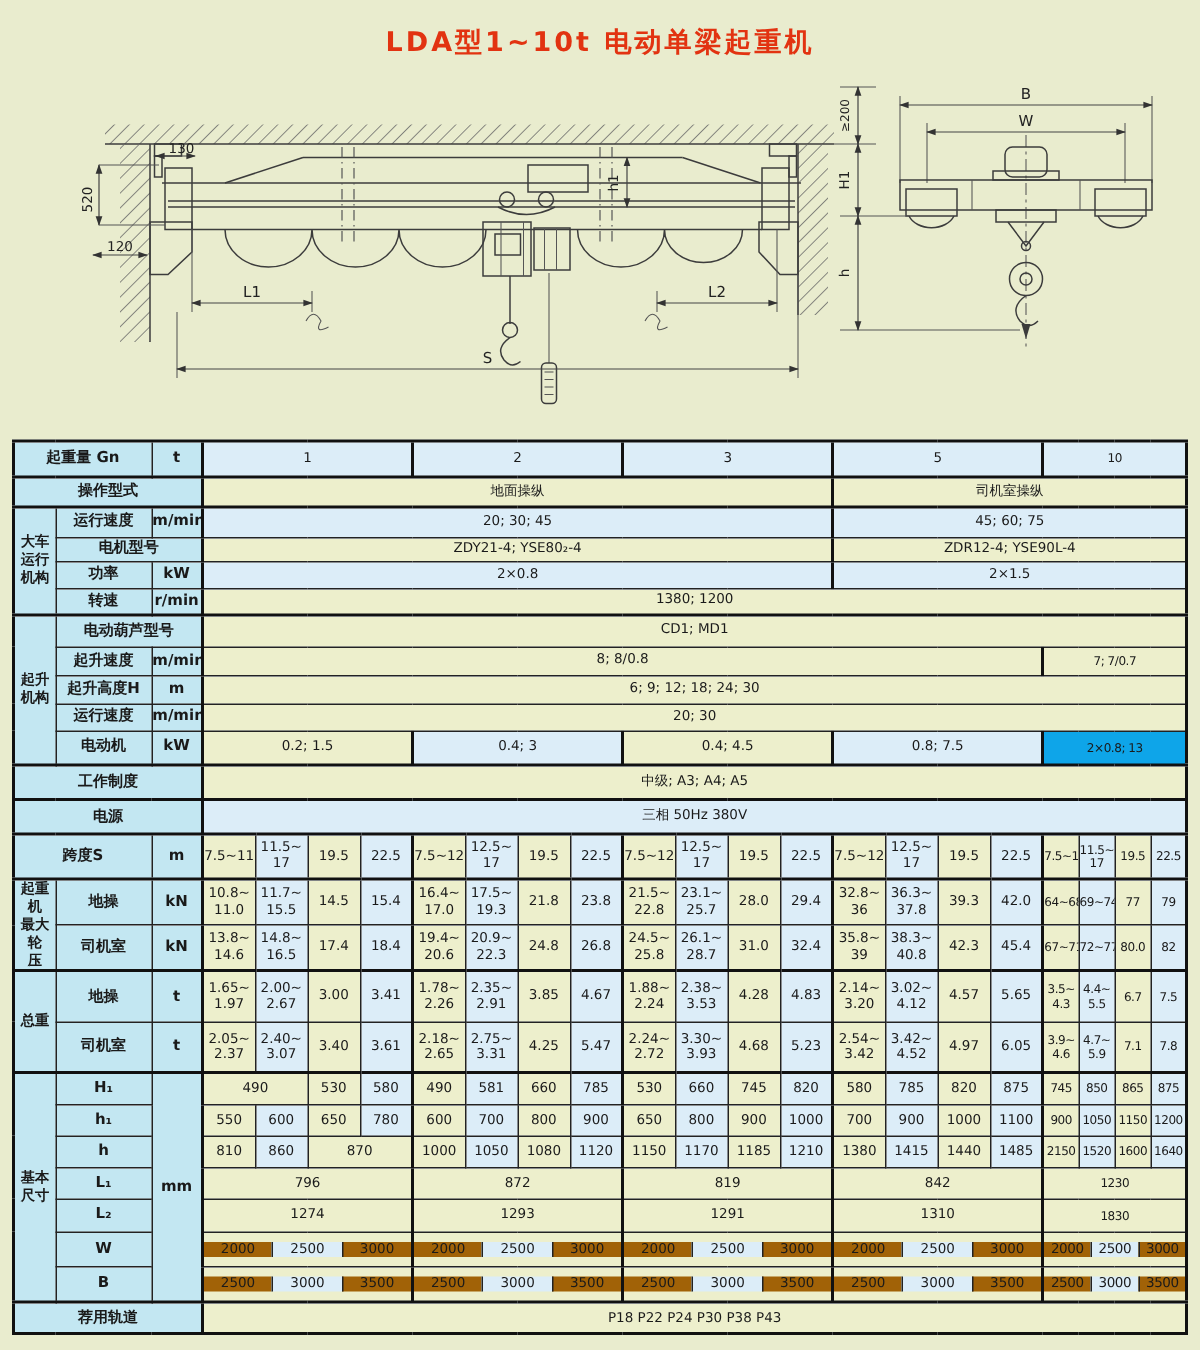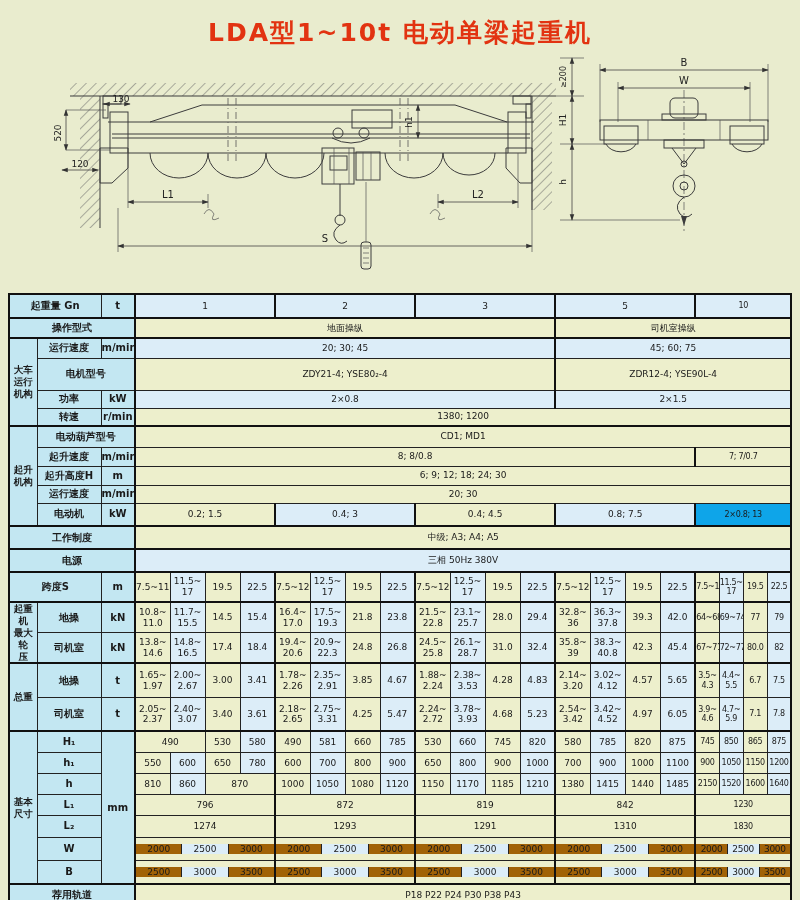--- a/index.html
+++ b/index.html
@@ -4,21 +4,21 @@
 <style>
   html,body{margin:0;padding:0;}
   body{
     width:800px;height:900px;position:relative;overflow:hidden;
     background:#e9ecce;
     font-family:"DejaVu Sans","Liberation Sans",sans-serif;
     color:#1a1a1a;
   }
   .title{
     position:absolute;top:16px;left:0;width:100%;
-    text-align:center;font-size:25px;font-weight:bold;
+    text-align:center;font-size:18px;font-weight:bold;
     color:#e23311;letter-spacing:2px;
   }
   #drawing{position:absolute;top:50px;left:0;}
   #drawing text{fill:#222;font-family:"DejaVu Sans","Liberation Sans",sans-serif;}
   #drawing .ln{stroke:#3c3c3c;stroke-width:1;fill:none;}
   #drawing .thin{stroke:#555;stroke-width:0.7;fill:none;}
   #drawing .dim{stroke:#444;stroke-width:0.8;fill:none;}
   #tblwrap{position:absolute;top:293px;left:8px;}
   table{border-collapse:collapse;table-layout:fixed;width:784px;border:2px solid #111;background:#f2f9fc;}
   td{
@@ -253,21 +253,21 @@
         </tr>
         <tr class="tsep" style="height: 20px;">
           <td class="lbl vlbl" rowspan="4">大车
 运行
 机构</td>
           <td class="lbl">运行速度</td>
           <td class="lbl">m/min</td>
           <td colspan="12" class="d b gl">20;  30;  45</td>
           <td colspan="8" class="d b gl">45;  60;  75</td>
         </tr>
-        <tr style="height: 32px;">
+        <tr style="height: 16px;">
           <td class="lbl" colspan="2">电机型号</td>
           <td colspan="12" class="d y gl">ZDY21-4;  YSE80₂-4</td>
           <td colspan="8" class="d y gl">ZDR12-4;  YSE90L-4</td>
         </tr>
         <tr style="height: 18px;">
           <td class="lbl">功率</td>
           <td class="lbl">kW</td>
           <td colspan="12" class="d b gl">2×0.8</td>
           <td colspan="8" class="d b gl">2×1.5</td>
         </tr>
@@ -456,21 +456,21 @@
           <td class="d y">3.40</td>
           <td class="d b">3.61</td>
           <td class="d y gl">2.18~
 2.65</td>
           <td class="d b">2.75~
 3.31</td>
           <td class="d y">4.25</td>
           <td class="d b">5.47</td>
           <td class="d y gl">2.24~
 2.72</td>
-          <td class="d b">3.78~
+          <td class="d b">3.30~
 3.93</td>
           <td class="d y">4.68</td>
           <td class="d b">5.23</td>
           <td class="d y gl">2.54~
 3.42</td>
           <td class="d b">3.42~
 4.52</td>
           <td class="d y">4.97</td>
           <td class="d b">6.05</td>
           <td class="d y sm gl">3.9~

